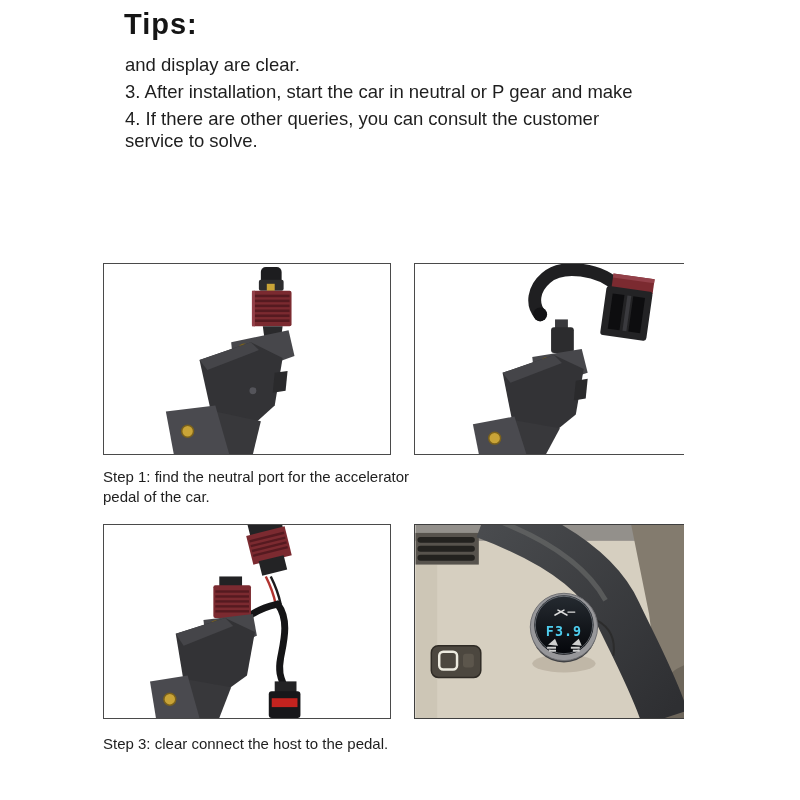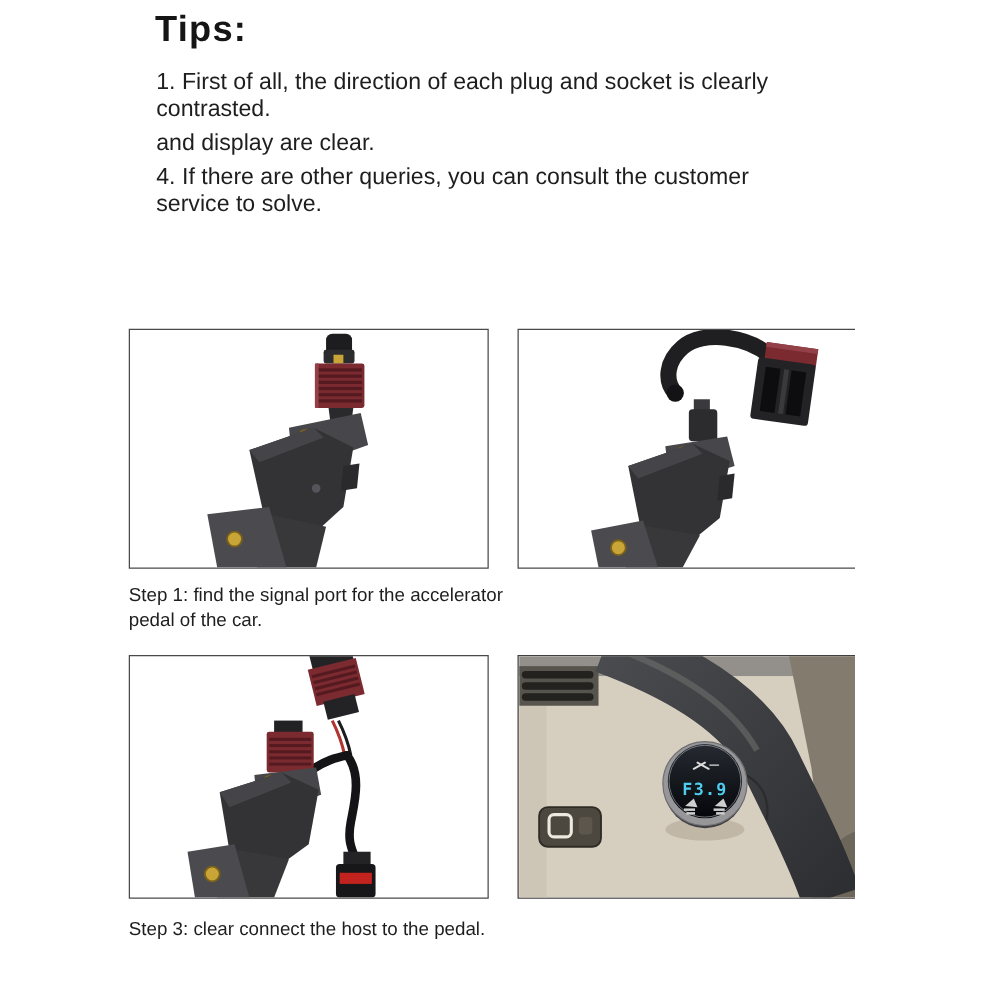--- a/index.html
+++ b/index.html
@@ -36,27 +36,24 @@
 </style>
 </head>
 <body>
 
 <div class="sheet">
 
   <h1 class="title">Tips:</h1>
 
   <div class="tips">
     <p class="tip">
-      <span>1. First of all, the direction of each plug and socket is clearly</span>
-      <span>contrasted.</span>
-    </p>
-    <p class="tip">
       <span>and display are clear.</span>
     </p>
     <p class="tip">
+      <span>3. After installation, start the car in neutral or P gear and make</span>
     </p>
     <p class="tip">
       <span>4. If there are other queries, you can consult the customer</span>
       <span>service to solve.</span>
     </p>
   </div>
 
   <figure class="panel p1">
     <svg viewBox="0 0 288 192">
       <g>
@@ -217,20 +214,20 @@
         <g fill="#cfcfcf">
           <polygon points="165,115 168,122 158,121"></polygon>
           <rect x="157" y="123" width="9" height="2"></rect>
           <rect x="159" y="126" width="7" height="2"></rect>
         </g>
       </g>
     </svg>
   </figure>
 
   <div class="caption c1">
-    <div>Step 1: find the signal port for the accelerator</div>
+    <div>Step 1: find the neutral port for the accelerator</div>
     <div>pedal of the car.</div>
   </div>
   <div class="caption c3">
     <div>Step 3: clear connect the host to the pedal.</div>
   </div>
 
 </div>
 
 </body></html>

